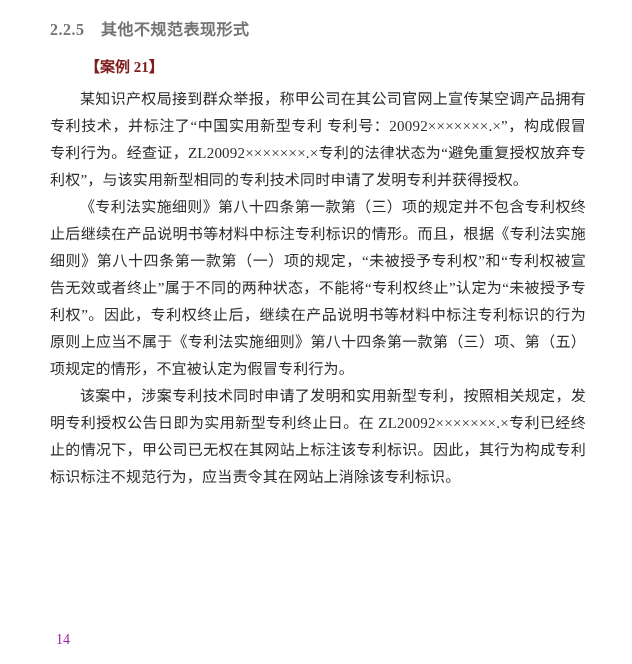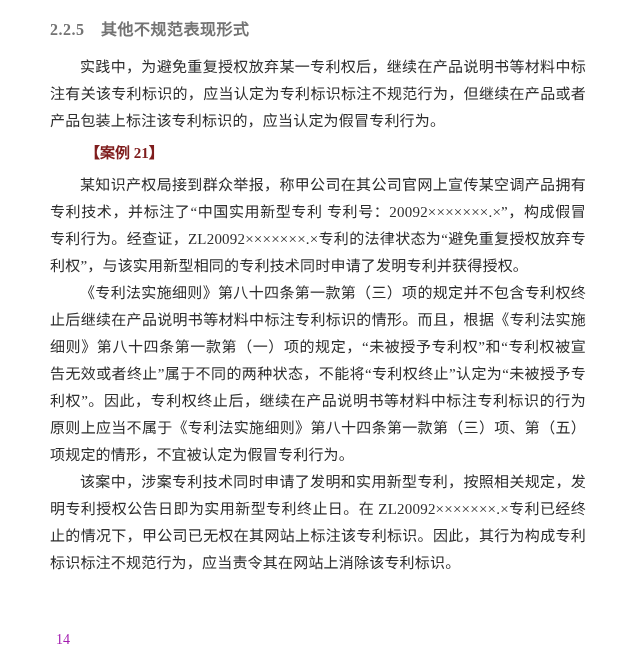--- a/index.html
+++ b/index.html
@@ -55,21 +55,20 @@
     font-family: "Liberation Serif", "DejaVu Serif", serif;
   }
 </style>
 </head>
 <body>
 
 <div class="page">
 
   <h2 class="section-heading">2.2.5　其他不规范表现形式</h2>
 
-  <p class="body-para">实践中，为避免重复授权放弃某一专利权后，继续在产品说明书等材料中标注有关该专利标识的，应当认定为专利标识标注不规范行为，但继续在产品或者产品包装上标注该专利标识的，应当认定为假冒专利行为。</p>
 
   <p class="block-label">【案例 21】</p>
 
   <p class="body-para">某知识产权局接到群众举报，称甲公司在其公司官网上宣传某空调产品拥有专利技术，并标注了“中国实用新型专利 专利号：20092×××××××.×”，构成假冒专利行为。经查证，ZL20092×××××××.×专利的法律状态为“避免重复授权放弃专利权”，与该实用新型相同的专利技术同时申请了发明专利并获得授权。</p>
 
 
   <p class="body-para">《专利法实施细则》第八十四条第一款第（三）项的规定并不包含专利权终止后继续在产品说明书等材料中标注专利标识的情形。而且，根据《专利法实施细则》第八十四条第一款第（一）项的规定，“未被授予专利权”和“专利权被宣告无效或者终止”属于不同的两种状态，不能将“专利权终止”认定为“未被授予专利权”。因此，专利权终止后，继续在产品说明书等材料中标注专利标识的行为原则上应当不属于《专利法实施细则》第八十四条第一款第（三）项、第（五）项规定的情形，不宜被认定为假冒专利行为。</p>
 
 
   <p class="body-para">该案中，涉案专利技术同时申请了发明和实用新型专利，按照相关规定，发明专利授权公告日即为实用新型专利终止日。在 ZL20092×××××××.×专利已经终止的情况下，甲公司已无权在其网站上标注该专利标识。因此，其行为构成专利标识标注不规范行为，应当责令其在网站上消除该专利标识。</p>

